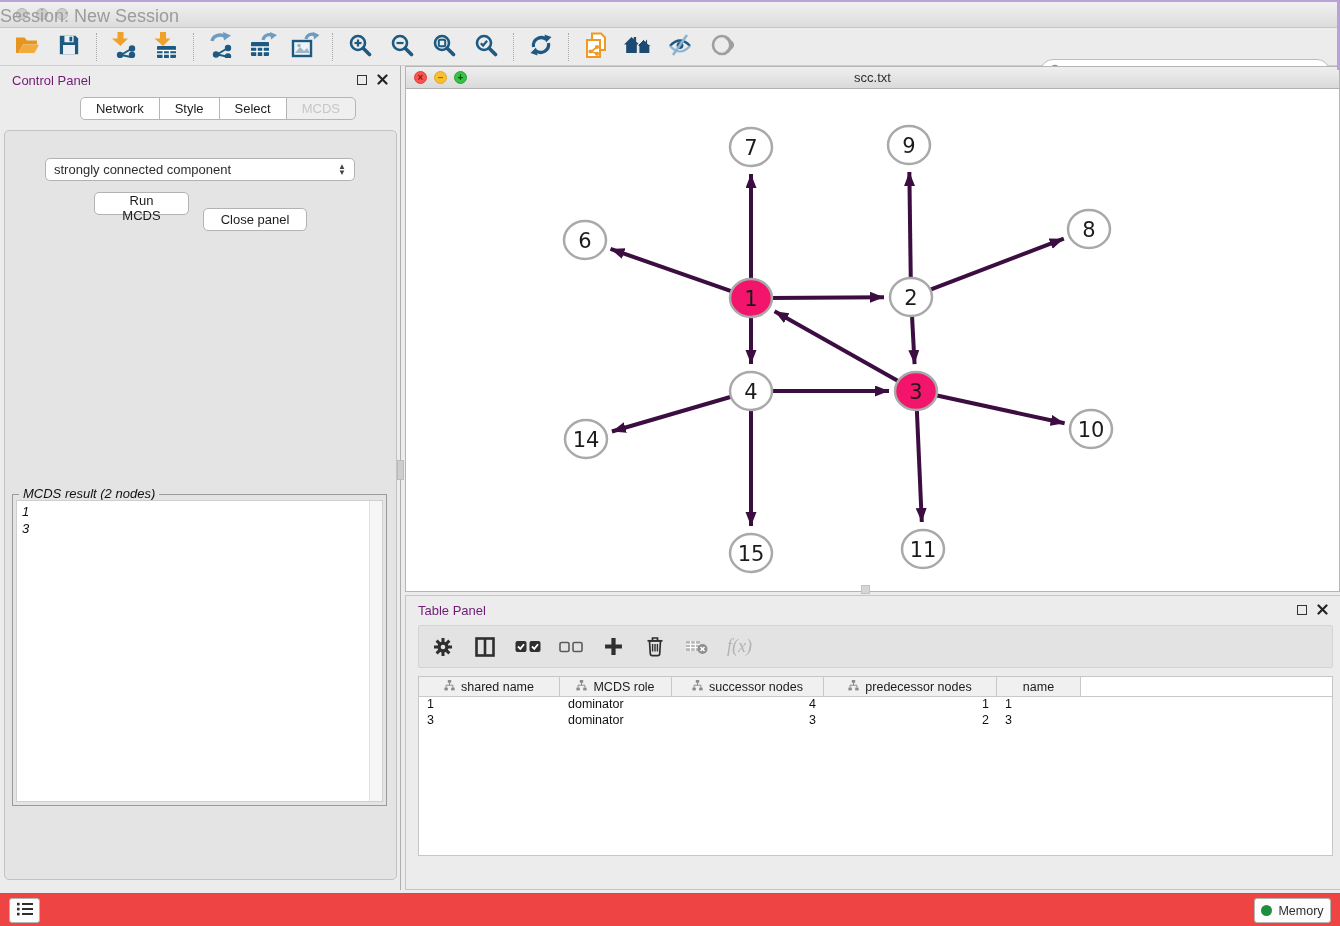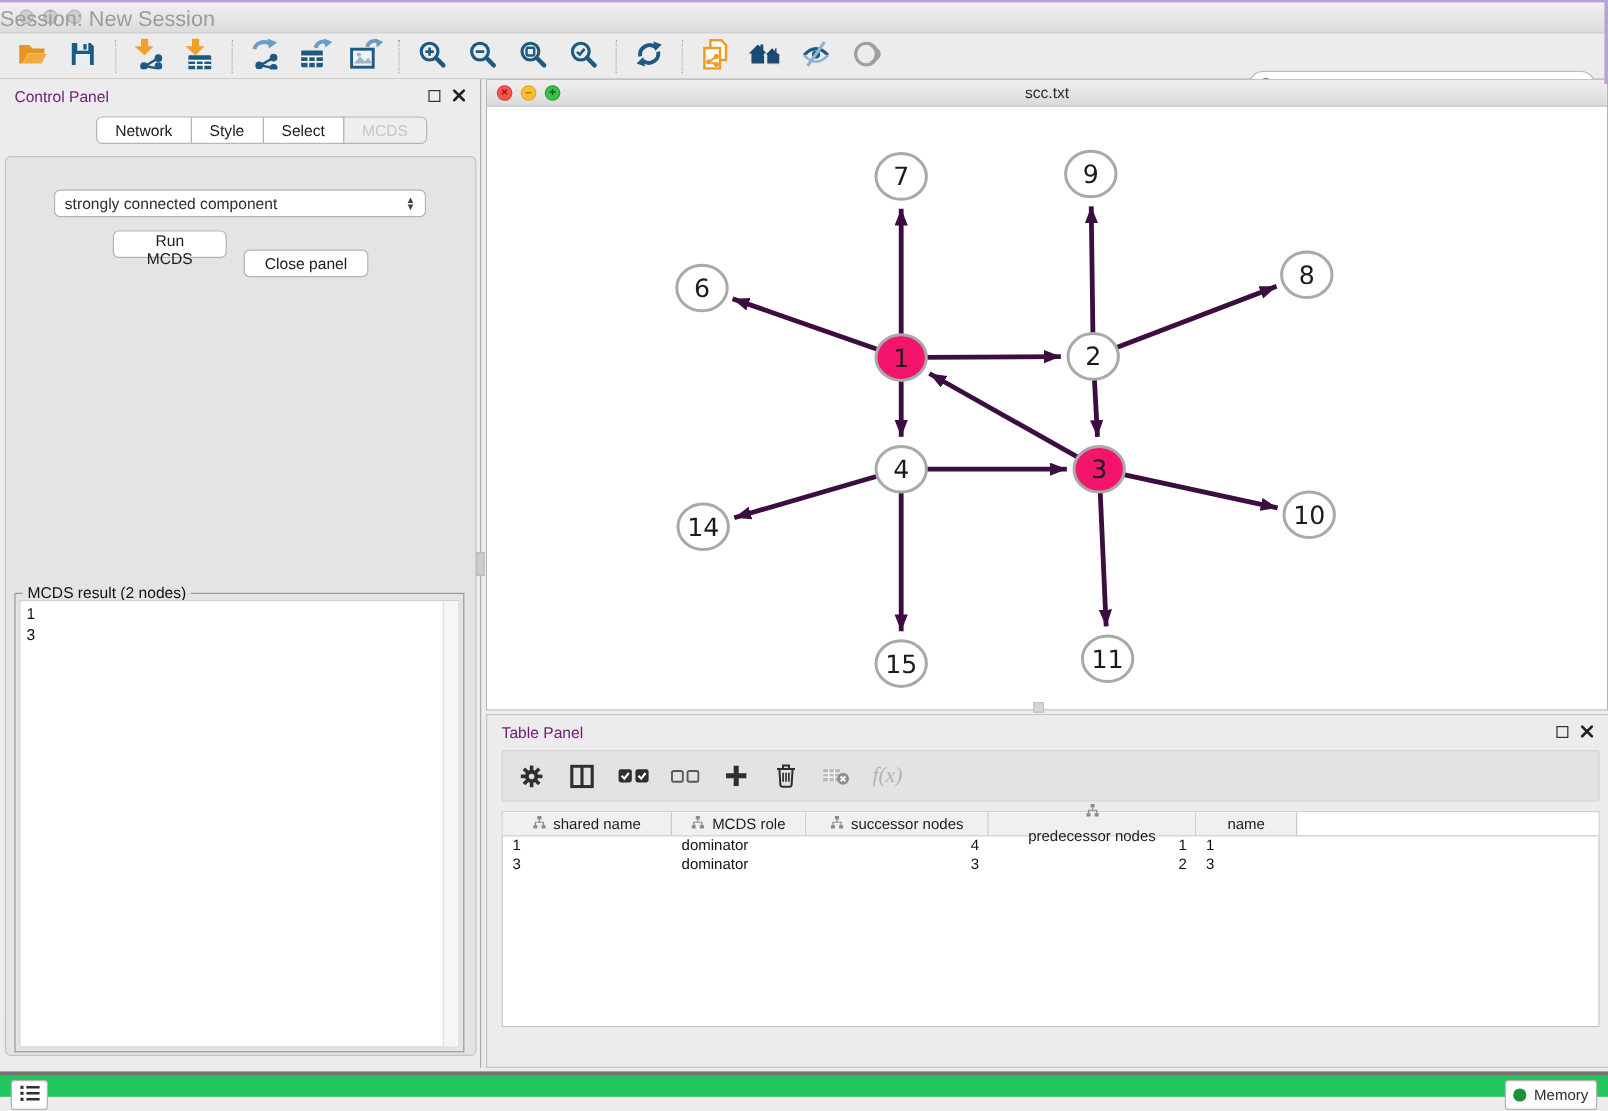--- a/index.html
+++ b/index.html
@@ -34,21 +34,21 @@
   .seg:first-child { border-radius:5px 0 0 5px; margin-left:0; }
   .seg:last-child { border-radius:0 5px 5px 0; }
   .seg.active { background:#efefef; color:#c6c6c6; }
   .cp-body { position:absolute; left:4px; top:64px; width:393px; height:750px; background:#e4e4e4; border:1px solid #c2c2c2; border-radius:5px; }
   .opt-label { position:absolute; top:70px; width:100%; text-align:center; font-size:13px; color:#1d1d1d; }
   .dropdown { position:absolute; left:45px; top:92px; width:310px; height:23px; background:#fff; border:1px solid #b3b3b3; border-radius:5px; display:flex; align-items:center; padding:0 8px; font-size:13px; }
   .dd-arrows { margin-left:auto; display:flex; flex-direction:column; line-height:6px; font-size:8px; color:#444; }
   .btn { background:#fff; border:1px solid #b3b3b3; border-radius:5px; height:23px; font-size:13px; color:#1c1c1c; padding:0 14px; position:absolute; }
   .btn-run { left:94px; top:126px; width:95px; }
   .btn-closep { left:203px; top:126px; width:104px;margin-top:16px; }
-  .groupbox { position:absolute; left:12px; top:428px; width:375px; height:383px; border:1px solid #9a9a9a; background:#e4e4e4; }
+  .groupbox { position:absolute; left:12px; top:428px; width:375px; height:312px; border:1px solid #9a9a9a; background:#e4e4e4;font-style:italic; }
   .gb-label { position:absolute; left:6px; top:-9px; background:#e4e4e4; padding:0 4px; font-size:13px; color:#111; }
   .gb-inner { position:absolute; left:3px; top:5px; right:3px; bottom:3px; background:#fff; border:1px solid #cfcfcf; }
   .gb-scroll { position:absolute; right:0; top:0; width:13px; height:100%; background:#f6f6f6; border-left:1px solid #e0e0e0; }
   .result-lines { padding:2px 5px; font-size:13px; color:#111; line-height:17px; white-space:pre; }
 
   
   .vsplit-handle { left:397px; top:460px; width:7px; height:20px; background:#cdcdcd; border:1px solid #bcbcbc; }
 
   
   .netwin { left:405px; top:66px; width:935px; height:526px; background:#fff; border:1px solid #b5b5b5; }
@@ -71,21 +71,21 @@
   .thead { display:flex; height:20px; border-bottom:1px solid #c9c9c9; background:#fff; }
   .th { background:#f0f0f0; border-right:1px solid #c9c9c9; display:flex; align-items:center; justify-content:center; gap:6px; font-size:12.5px; color:#1c1c1c; }
   .th svg { flex:none; }
   .trow { display:flex; height:16px; font-size:12.5px; color:#111; }
   .td { padding:0 8px; overflow:hidden; white-space:nowrap; }
   .tp-tabs { position:absolute; left:0; bottom:8px; width:100%; justify-content:center; }
   .tp-tabs .seg { padding:2px 13px; }
   .tp-tabs .seg.active { background:#dcdcdc; color:#b9b9b9; }
 
   
-  .statusbar { left:0; top:893px; width:1340px; height:21px; background:#22c55e; border-top:3px solid #737373; }
+  .statusbar { left:0; top:893px; width:1340px; height:33px; background:#ef4444; border-top:1px solid #737373; }
   .sb-btn { position:absolute; left:9px; top:4px; width:31px; height:25px; background:#fdfdfd; border:1px solid #b5b5b5; border-radius:3px; display:flex; align-items:center; justify-content:center; }
   .mem-btn { position:absolute; right:9px; top:4px; width:77px; height:25px; background:#fdfdfd; border:1px solid #b5b5b5; border-radius:3px; display:flex; align-items:center; justify-content:center; gap:6px; font-size:12.5px; }
   .mem-dot { width:11px; height:11px; border-radius:50%; background:#1e8f3e; }
 </style>
 </head>
 <body>
 
 <div class="abs top-accent"></div>
 <div class="abs right-accent"></div>
 
@@ -493,21 +493,21 @@
                 <rect x="3.8" y="0" width="3.4" height="2.8"></rect>
                 <rect x="0.4" y="7.6" width="3.4" height="2.8"></rect>
                 <rect x="7.2" y="7.6" width="3.4" height="2.8"></rect>
               </g>
               <g stroke="#8a8a8a" stroke-width="1" fill="none">
                 <path d="M5.5 2.8 v2.4 M2.1 7.6 V5.2 h6.8 v2.4"></path>
               </g>
             </svg></span>
           <span>successor nodes</span>
         </div>
-        <div class="th" style="width: 173px; flex-direction: column;">
+        <div class="th" style="width: 173px;">
           <span><svg width="11" height="11" viewBox="0 0 11 11">
               <g fill="#8a8a8a">
                 <rect x="3.8" y="0" width="3.4" height="2.8"></rect>
                 <rect x="0.4" y="7.6" width="3.4" height="2.8"></rect>
                 <rect x="7.2" y="7.6" width="3.4" height="2.8"></rect>
               </g>
               <g stroke="#8a8a8a" stroke-width="1" fill="none">
                 <path d="M5.5 2.8 v2.4 M2.1 7.6 V5.2 h6.8 v2.4"></path>
               </g>
             </svg></span>

